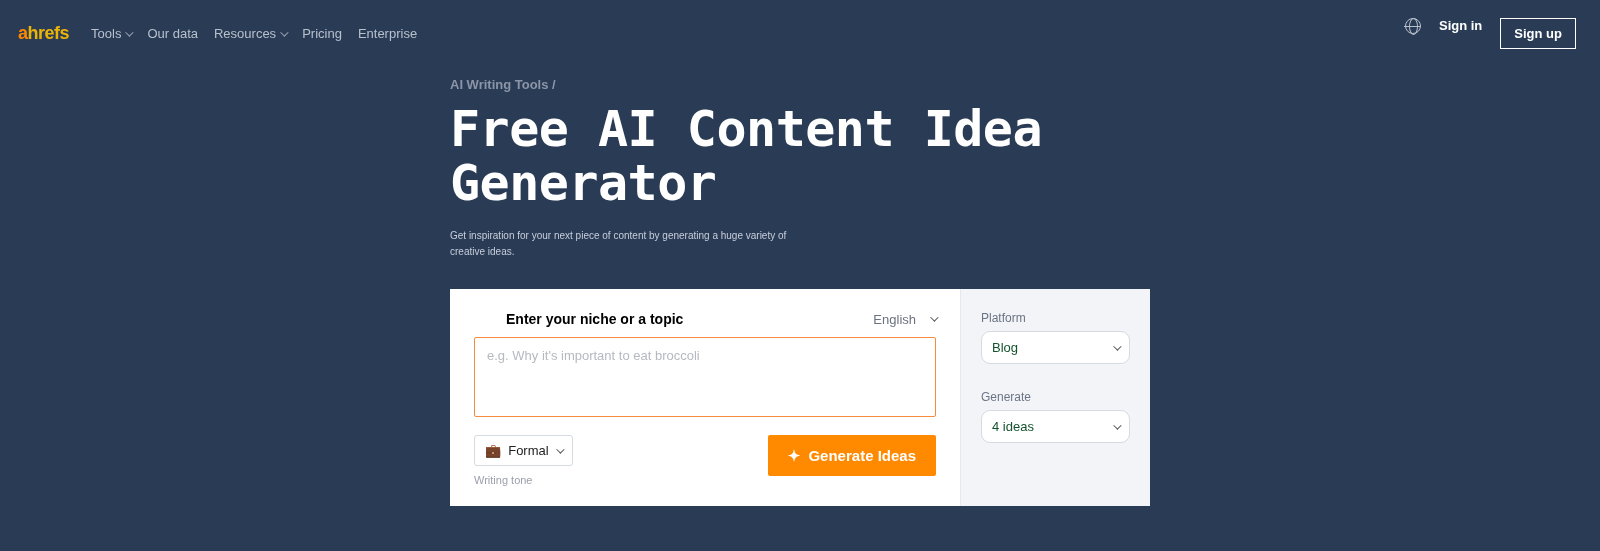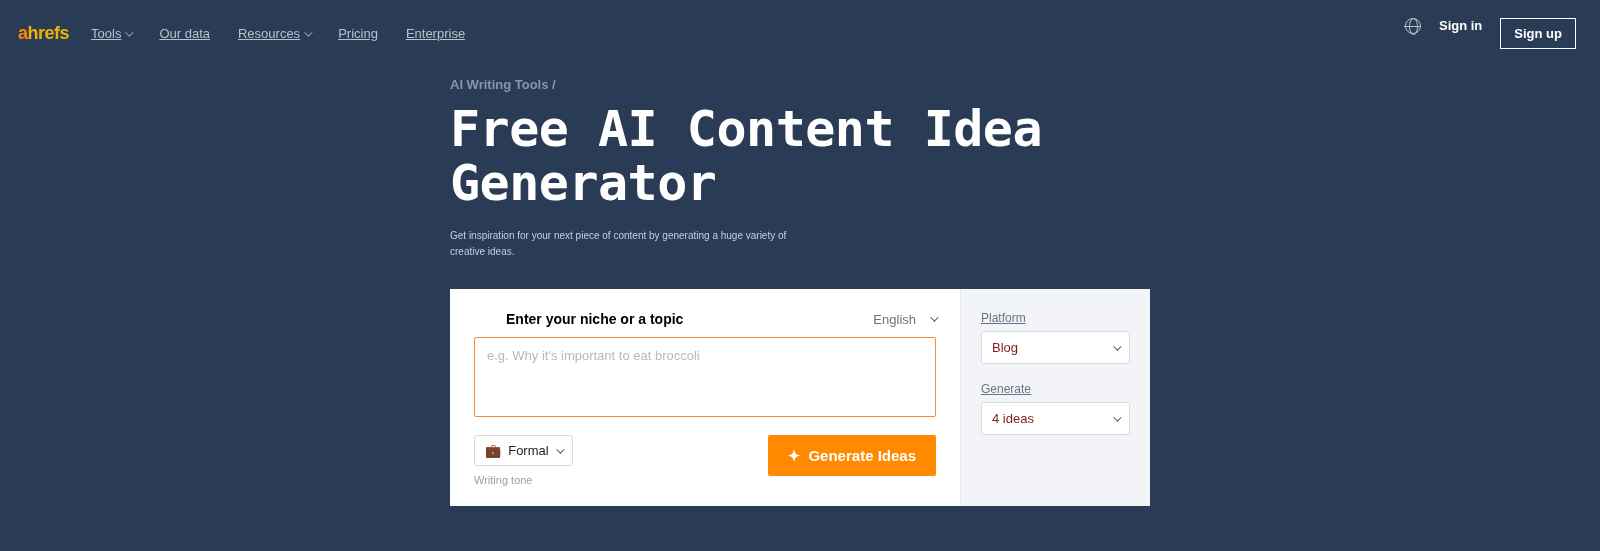--- a/index.html
+++ b/index.html
@@ -20,21 +20,21 @@
     color: #b8c0cc;
   }
   .logo {
     font-weight: 700;
     font-size: 18px;
     letter-spacing: -0.5px;
     margin-right: 22px;
   }
   .logo .a { color: #ff8800; }
   .logo .rest { color: #eab308; }
-  .nav-items { display: flex; gap: 28px; align-items: center; text-decoration: underline; }
+  .nav-items { display: flex; gap: 16px; align-items: center; }
   .nav-item { display: flex; align-items: center; gap: 4px; cursor: pointer; }
   .nav-right { margin-left: auto; display: flex; align-items: flex-start; gap: 18px; }
   .signup-btn {
     border: 1px solid #fff;
     color: #fff;
     padding: 7px 13px;
     font-weight: 700;
     font-size: 13px;
     cursor: pointer;
     background: transparent;
@@ -191,35 +191,34 @@
     border-radius: 2px;
   }
   .gen-btn .spark {
     font-size: 15px;
     line-height: 1;
   }
   .side-label {
     font-size: 12px;
     color: #6b7485;
     margin-bottom: 6px;
-    text-decoration: underline;
   }
   .side-select {
     width: 100%;
     background: #fff;
     border: 1px solid #d6dae1;
-    border-radius: 3px;
+    border-radius: 9px;
     padding: 8px 10px;
     font-size: 13px;
     display: flex;
     justify-content: space-between;
     align-items: center;
     cursor: pointer;
-    color: #7f1d1d;
-    margin-bottom: 18px;
+    color: #14532d;
+    margin-bottom: 26px;
   }
 </style>
 </head>
 <body>
 
 <div class="nav">
   <div class="logo">
     <span class="a">a</span><span class="rest">hrefs</span>
   </div>
   <div class="nav-items">

